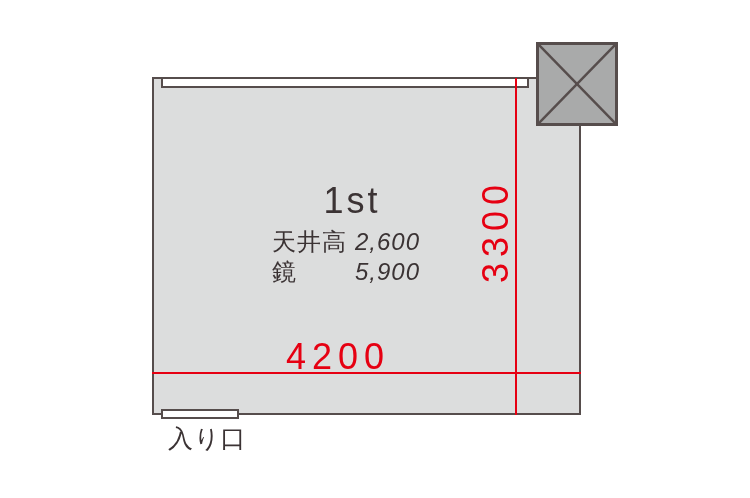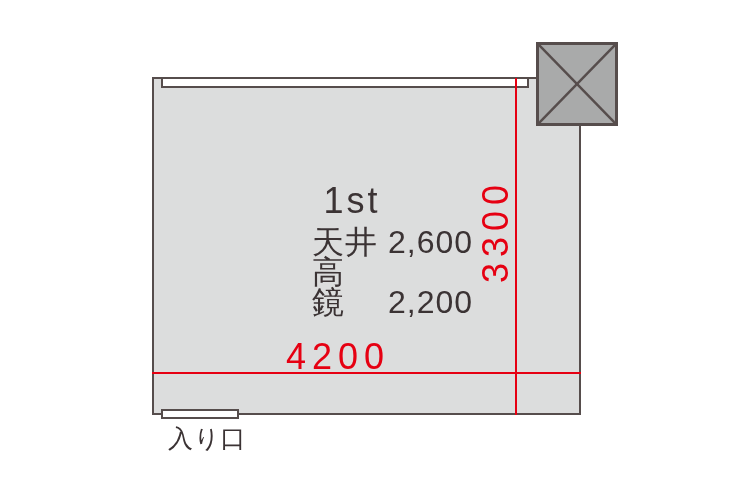--- a/index.html
+++ b/index.html
@@ -69,28 +69,27 @@
     font-size: 36px;
     letter-spacing: 3px;
     color: var(--text-dark);
     z-index: 5;
   }
   .specs {
     position: absolute;
     left: 272px; top: 227px;
     z-index: 5;
     color: var(--text-dark);
-    font-size: 32px;
+    font-size: 24px;
     line-height: 30px;
     letter-spacing: 1px;
-    margin-left: 40px;
   }
   .spec-row { display: flex; }
   .spec-label { display: inline-block; width: 76px; }
-  .spec-value { display: inline-block; width: 72px; text-align: right; }
+  .spec-value { display: inline-block; width: 72px; text-align: right; font-style: italic; }
   .dim-label-width {
     position: absolute;
     left: 286px; top: 336px;
     width: 140px;
     text-align: left;
     font-size: 36px;
     letter-spacing: 6px;
     color: var(--dimension-red);
     z-index: 5;
   }
@@ -147,21 +146,21 @@
 
   <div class="room-name">1st</div>
 
   <div class="specs">
     <div class="spec-row">
       <span class="spec-label">天井高</span>
       <span class="spec-value">2,600</span>
     </div>
     <div class="spec-row">
       <span class="spec-label">鏡</span>
-      <span class="spec-value">2,200</span>
+      <span class="spec-value">5,900</span>
     </div>
   </div>
 
   <div class="dim-label-width">4200</div>
 
   <div class="dim-label-depth">3300</div>
 
   <div class="entrance-bar"></div>
 
   <div class="entrance-label">入り口</div>

